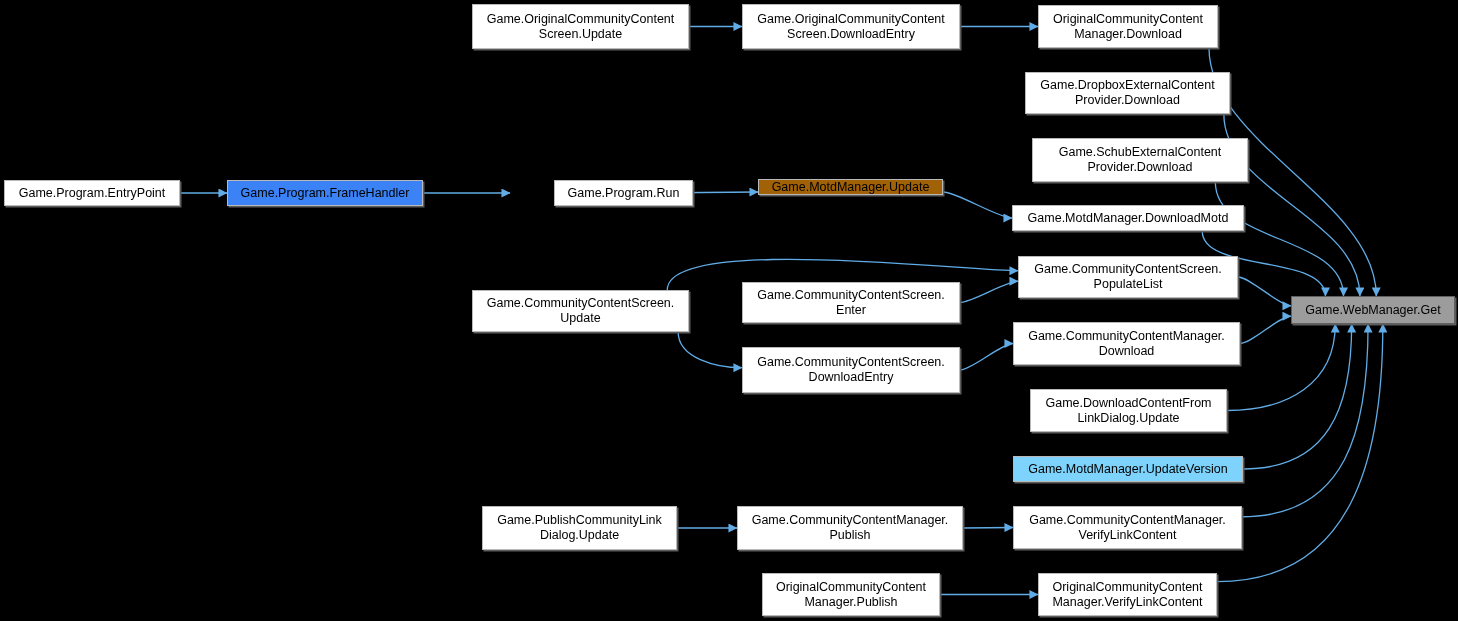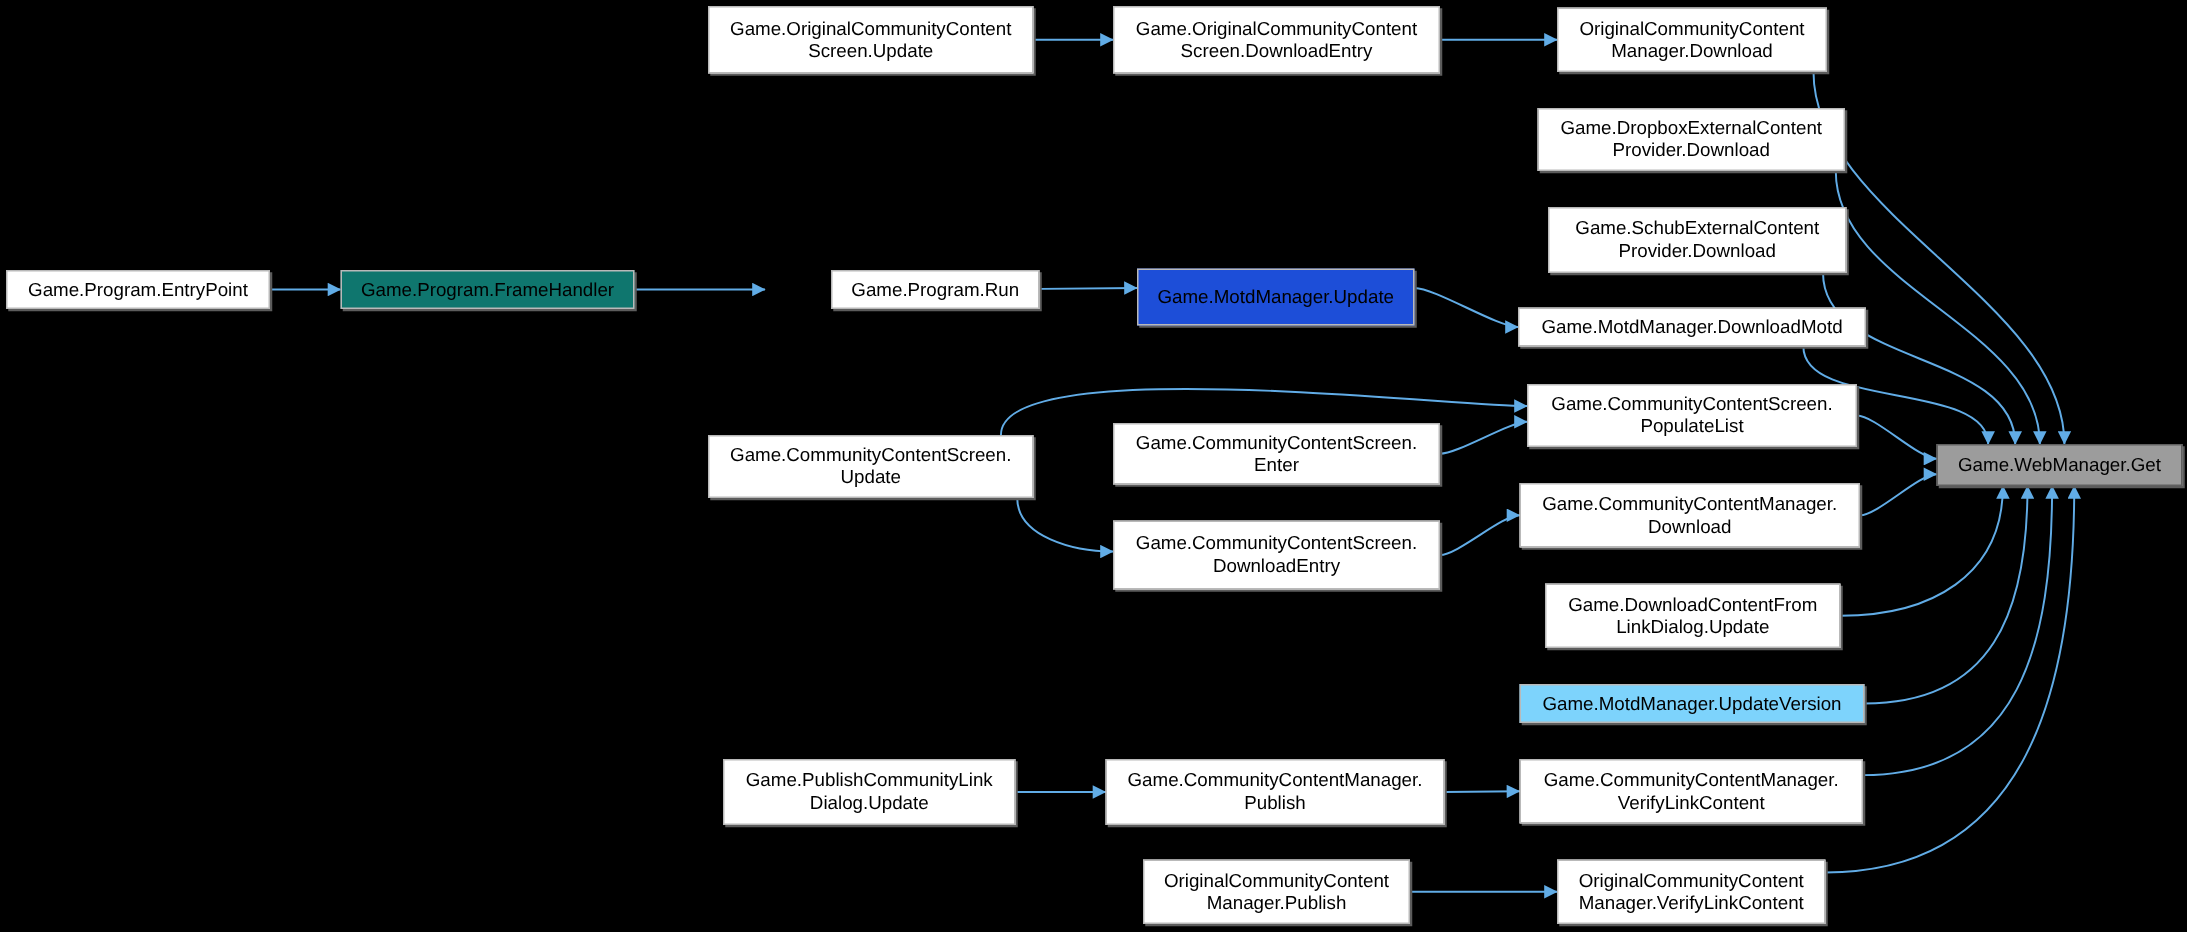--- a/index.html
+++ b/index.html
@@ -46,27 +46,27 @@
         <path d="M963,528 C963,528 1013,527.5 1013,527.5" class="edge" stroke="#61ace6" marker-end="url(#arrow)"></path>
         <path d="M1242,516.75 C1347,516.75 1368.08,429 1368.08,324" class="edge" stroke="#61ace6" marker-end="url(#arrow)"></path>
         <path d="M940,594.5 C940,594.5 1038,594.5 1038,594.5" class="edge" stroke="#61ace6" marker-end="url(#arrow)"></path>
         <path d="M1217,581.6 C1352,581.6 1382.84,459 1382.84,324" class="edge" stroke="#61ace6" marker-end="url(#arrow)"></path>
       </g>
   </svg>
   <div id="nodes">
       <div class="node" style="left: 4px; top: 180px; width: 176px; height: 26px; background: rgb(255, 255, 255); border: 1px solid rgb(185, 185, 185); box-shadow: rgb(92, 92, 92) 1.5px 1.5px 0px; color: rgb(0, 0, 0);">
         <span class="line">Game.Program.EntryPoint</span>
       </div>
-      <div class="node" style="left: 227px; top: 180px; width: 196px; height: 26px; background: #0f766e; border: 1px solid rgb(185, 185, 185); box-shadow: rgb(92, 92, 92) 1.5px 1.5px 0px; color: rgb(0, 0, 0);">
+      <div class="node" style="left: 227px; top: 180px; width: 196px; height: 26px; background: #3b82f6; border: 1px solid rgb(185, 185, 185); box-shadow: rgb(92, 92, 92) 1.5px 1.5px 0px; color: rgb(0, 0, 0);">
         <span class="line">Game.Program.FrameHandler</span>
       </div>
       <div class="node" style="left: 510px; top: 180px; width: 139px; height: 26px; background: rgb(255, 255, 255); border: 1px solid rgb(185, 185, 185); box-shadow: rgb(92, 92, 92) 1.5px 1.5px 0px; color: rgb(0, 0, 0); margin-left: 44px;">
         <span class="line">Game.Program.Run</span>
       </div>
-      <div class="node" style="left: 758px; top: 179px; width: 185px; height: 38px; background: #1d4ed8; border: 1px solid rgb(185, 185, 185); box-shadow: rgb(92, 92, 92) 1.5px 1.5px 0px; color: rgb(0, 0, 0);">
+      <div class="node" style="left: 758px; top: 179px; width: 185px; height: 16px; background: #a16207; border: 1px solid rgb(185, 185, 185); box-shadow: rgb(92, 92, 92) 1.5px 1.5px 0px; color: rgb(0, 0, 0);">
         <span class="line">Game.MotdManager.Update</span>
       </div>
       <div class="node" style="left: 1012px; top: 205px; width: 232px; height: 26px; background: rgb(255, 255, 255); border: 1px solid rgb(185, 185, 185); box-shadow: rgb(92, 92, 92) 1.5px 1.5px 0px; color: rgb(0, 0, 0);">
         <span class="line">Game.MotdManager.DownloadMotd</span>
       </div>
       <div class="node" style="left: 472px; top: 4px; width: 217px; height: 45px; background: rgb(255, 255, 255); border: 1px solid rgb(185, 185, 185); box-shadow: rgb(92, 92, 92) 1.5px 1.5px 0px; color: rgb(0, 0, 0);">
         <span class="line">Game.OriginalCommunityContent</span>
         <span class="line">Screen.Update</span>
       </div>
       <div class="node" style="left: 742px; top: 4px; width: 218px; height: 45px; background: rgb(255, 255, 255); border: 1px solid rgb(185, 185, 185); box-shadow: rgb(92, 92, 92) 1.5px 1.5px 0px; color: rgb(0, 0, 0);">
@@ -74,21 +74,21 @@
         <span class="line">Screen.DownloadEntry</span>
       </div>
       <div class="node" style="left: 1038px; top: 5px; width: 180px; height: 43px; background: rgb(255, 255, 255); border: 1px solid rgb(185, 185, 185); box-shadow: rgb(92, 92, 92) 1.5px 1.5px 0px; color: rgb(0, 0, 0);">
         <span class="line">OriginalCommunityContent</span>
         <span class="line">Manager.Download</span>
       </div>
       <div class="node" style="left: 1025px; top: 72px; width: 205px; height: 42px; background: rgb(255, 255, 255); border: 1px solid rgb(185, 185, 185); box-shadow: rgb(92, 92, 92) 1.5px 1.5px 0px; color: rgb(0, 0, 0); align-items: center;">
         <span class="line">Game.DropboxExternalContent</span>
         <span class="line">Provider.Download</span>
       </div>
-      <div class="node" style="left: 1032px; top: 138px; width: 199px; height: 44px; background: rgb(255, 255, 255); border: 1px solid rgb(185, 185, 185); box-shadow: rgb(92, 92, 92) 1.5px 1.5px 0px; color: rgb(0, 0, 0);">
+      <div class="node" style="left: 1032px; top: 138px; width: 216px; height: 44px; background: rgb(255, 255, 255); border: 1px solid rgb(185, 185, 185); box-shadow: rgb(92, 92, 92) 1.5px 1.5px 0px; color: rgb(0, 0, 0);">
         <span class="line">Game.SchubExternalContent</span>
         <span class="line">Provider.Download</span>
       </div>
       <div class="node" style="left: 472px; top: 290px; width: 217px; height: 42px; background: rgb(255, 255, 255); border: 1px solid rgb(185, 185, 185); box-shadow: rgb(92, 92, 92) 1.5px 1.5px 0px; color: rgb(0, 0, 0);">
         <span class="line">Game.CommunityContentScreen.</span>
         <span class="line">Update</span>
       </div>
       <div class="node" style="left: 742px; top: 282px; width: 218px; height: 41px; background: rgb(255, 255, 255); border: 1px solid rgb(185, 185, 185); box-shadow: rgb(92, 92, 92) 1.5px 1.5px 0px; color: rgb(0, 0, 0);">
         <span class="line">Game.CommunityContentScreen.</span>
         <span class="line">Enter</span>

